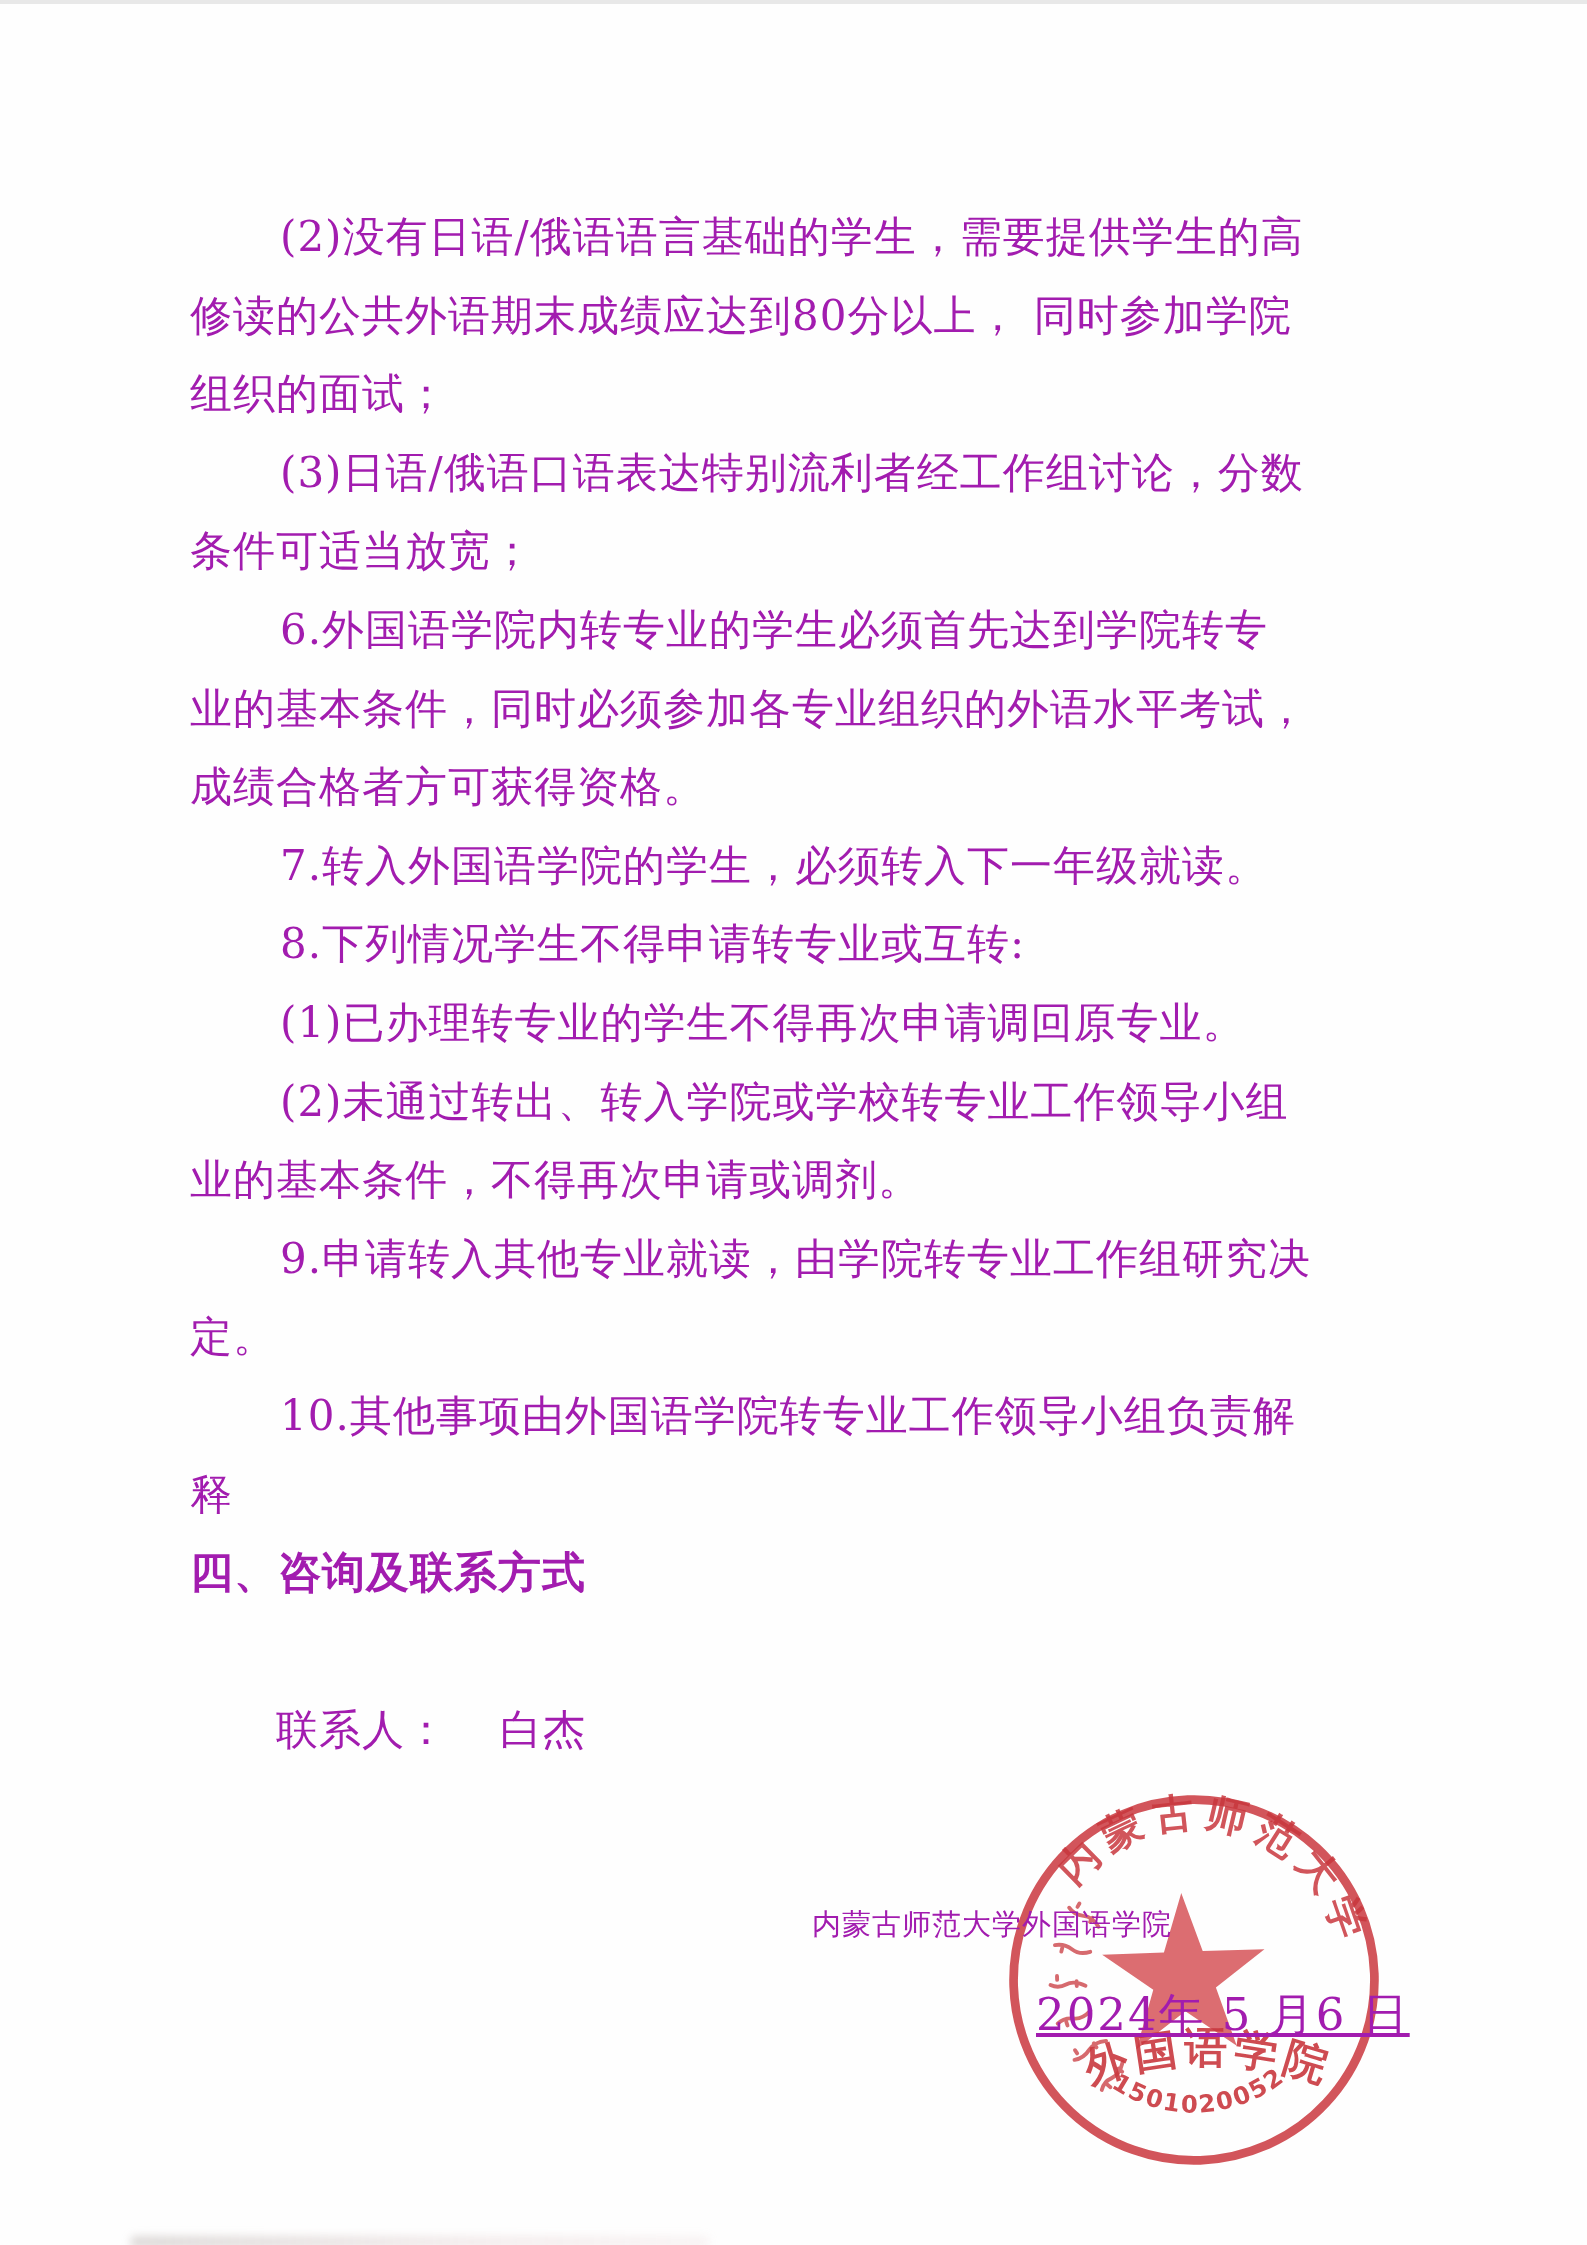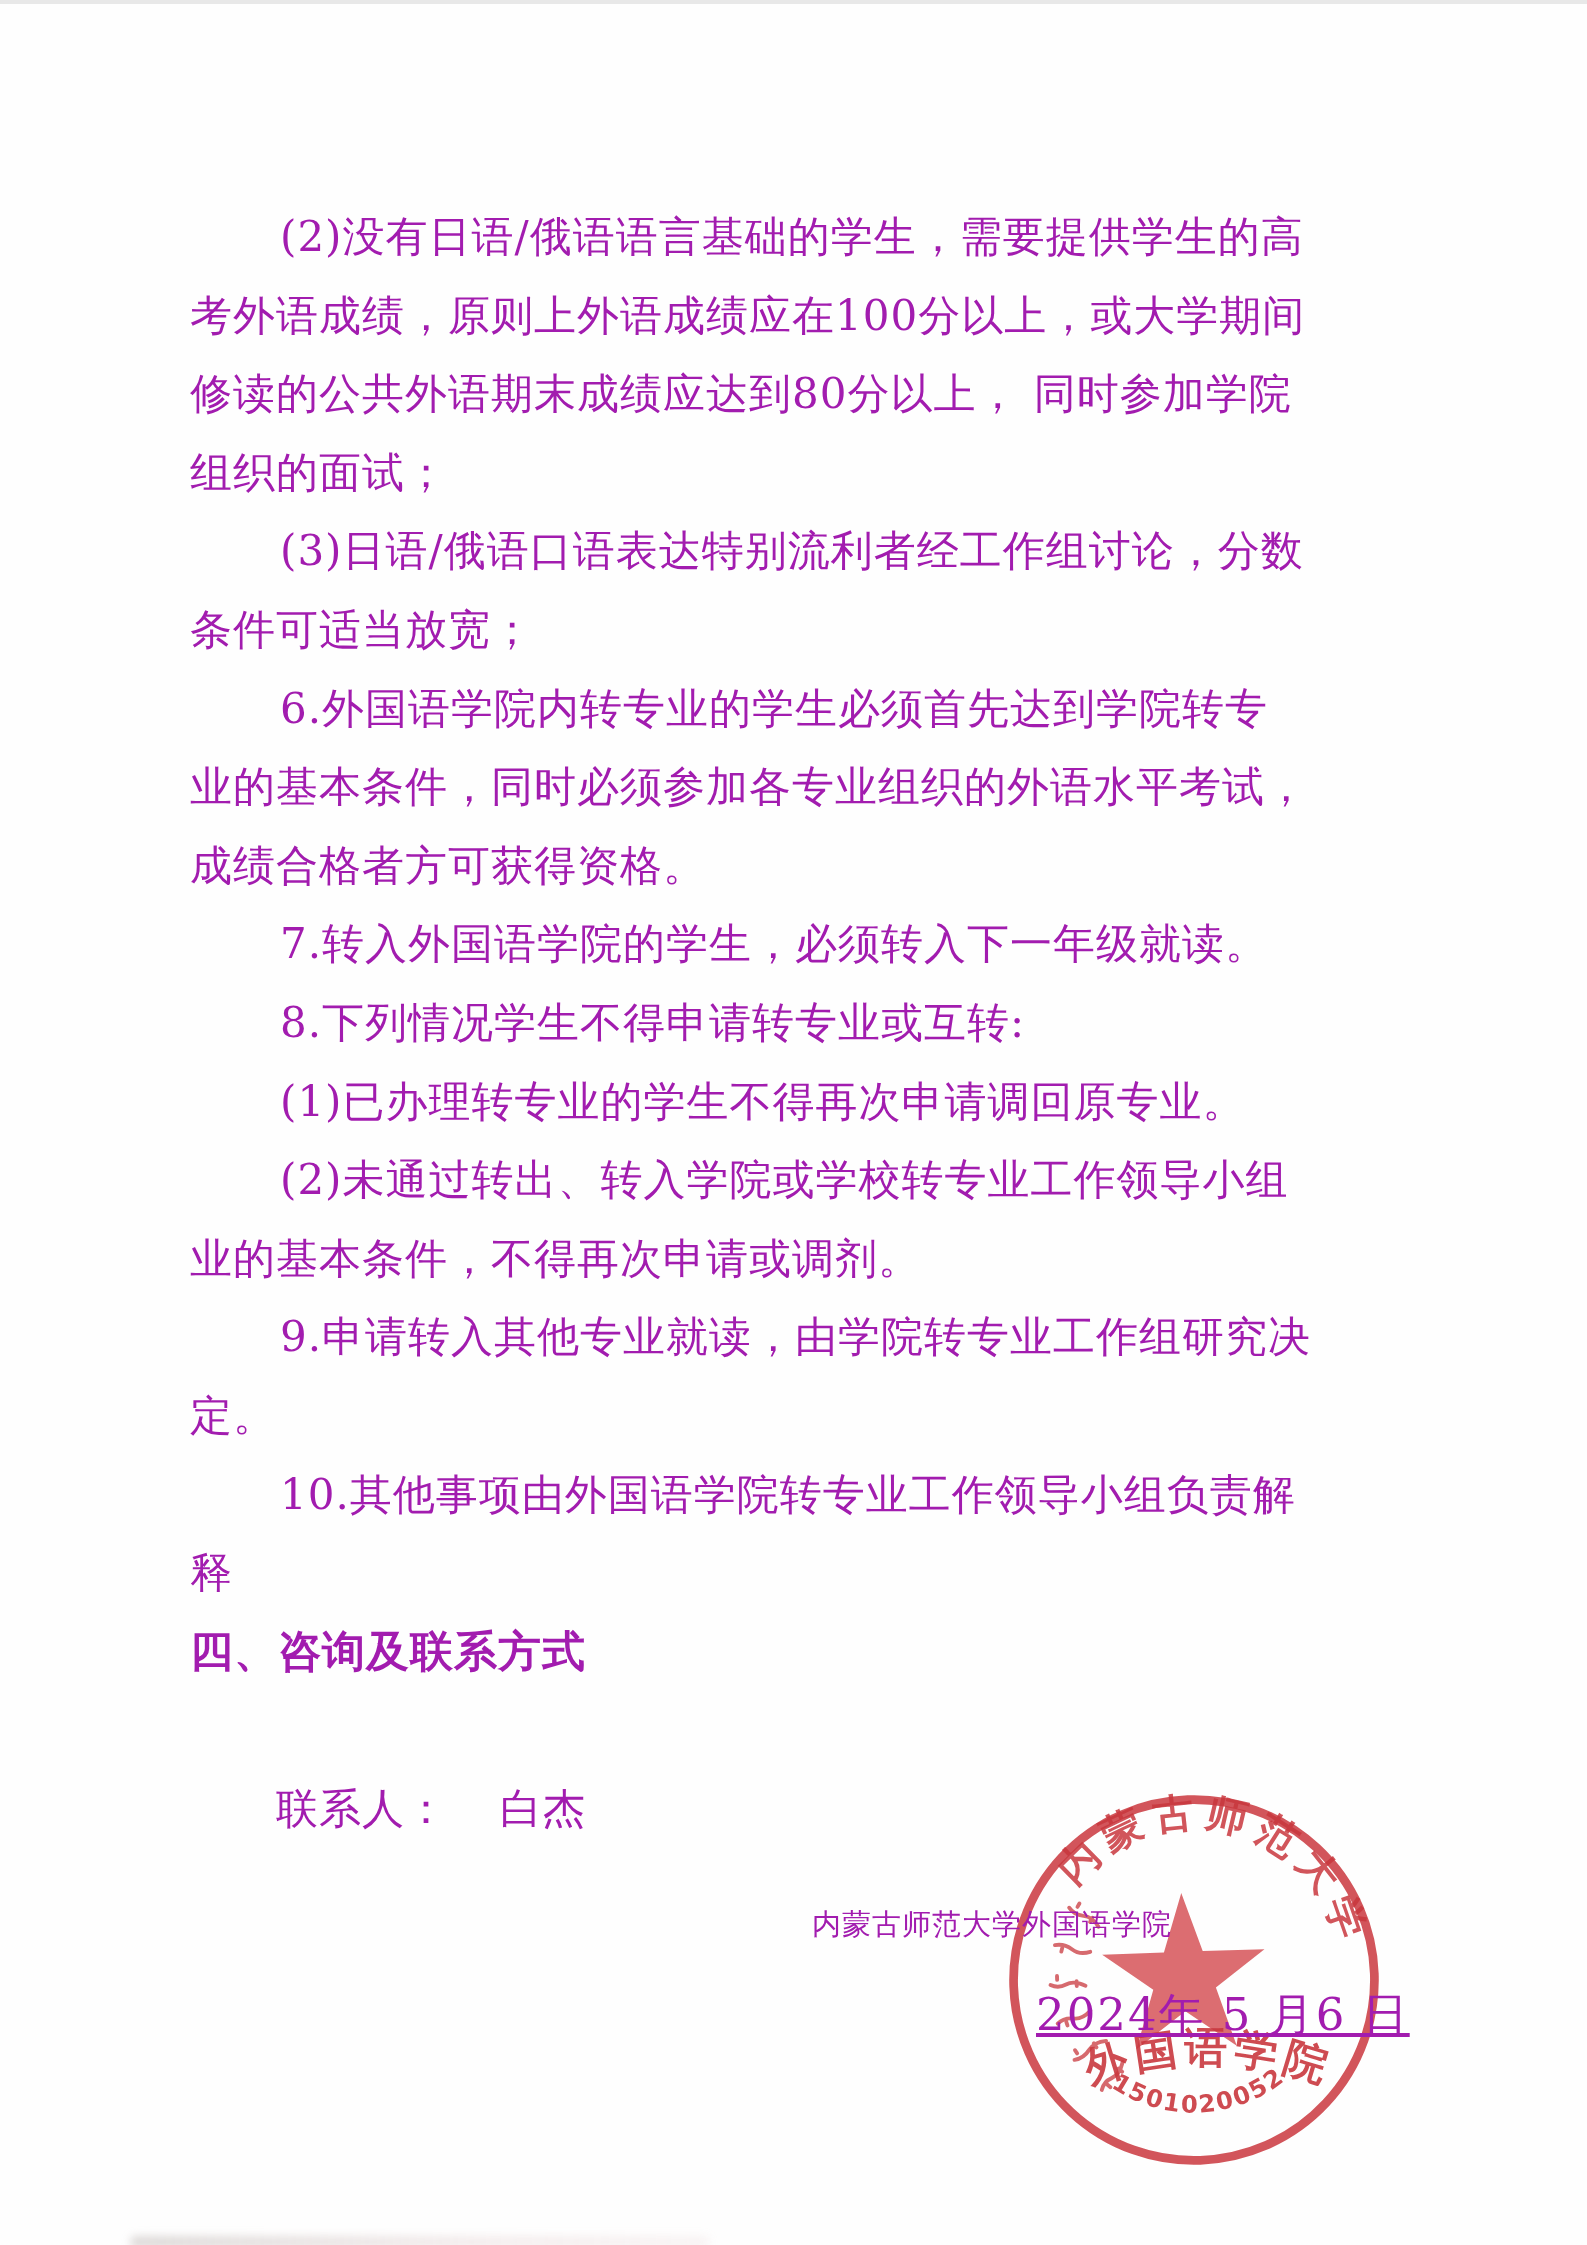--- a/index.html
+++ b/index.html
@@ -69,21 +69,20 @@
     border-radius:6px;
   }
 </style>
 </head>
 <body>
 
 <div class="page">
 
   <div class="doc">
     <div class="line ind">(2)没有日语/俄语语言基础的学生，需要提供学生的高</div>
-    <div class="line">考外语成绩，原则上外语成绩应在100分以上，或大学期间</div>
     <div class="line">修读的公共外语期末成绩应达到80分以上， 同时参加学院</div>
     <div class="line">组织的面试；</div>
     <div class="line ind">(3)日语/俄语口语表达特别流利者经工作组讨论，分数</div>
     <div class="line">条件可适当放宽；</div>
     <div class="line ind">6.外国语学院内转专业的学生必须首先达到学院转专</div>
     <div class="line">业的基本条件，同时必须参加各专业组织的外语水平考试，</div>
     <div class="line">成绩合格者方可获得资格。</div>
     <div class="line ind">7.转入外国语学院的学生，必须转入下一年级就读。</div>
     <div class="line ind">8.下列情况学生不得申请转专业或互转:</div>
     <div class="line ind">(1)已办理转专业的学生不得再次申请调回原专业。</div>

